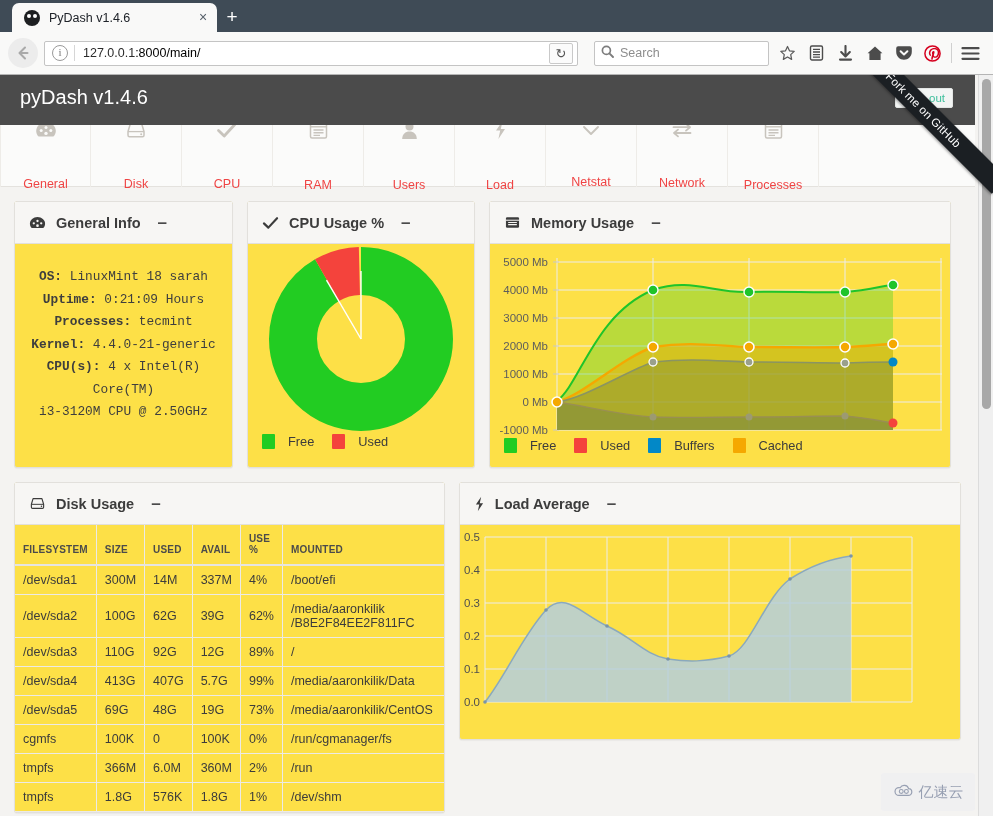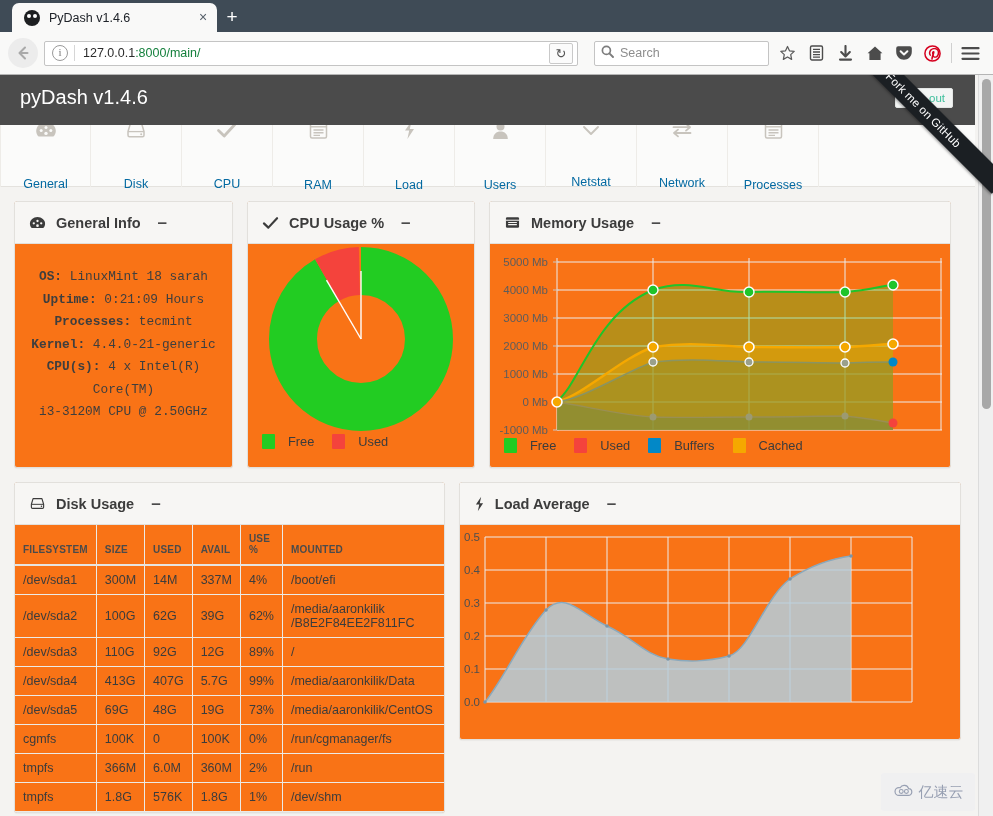--- a/index.html
+++ b/index.html
@@ -61,21 +61,21 @@
     border: 1px solid #c4c4c4; border-radius: 2px;
     display: flex; align-items: center; padding: 0 4px;
   }
   .info-icon {
     width: 16px; height: 16px; border: 1.4px solid #9a9a9a; border-radius: 50%;
     color: #7a7a7a; font-size: 11px; line-height: 13px; text-align: center;
     font-family: "Liberation Serif", serif; margin: 0 6px 0 3px; flex: none;
   }
   .url-sep { width: 1px; height: 16px; background: #d6d6d6; margin-right: 8px; }
   .url-text { font-size: 12.5px; color: #2b2b2b; flex: 1; white-space: nowrap; }
-  .url-text .dim { color: #15803d; }
+  .url-text .dim { color: #000000; }
   .reload-btn {
     width: 24px; height: 21px; border: 1px solid #c9c9c9; border-radius: 2px;
     background: #fbfbfb; color: #555; font-size: 13px;
     line-height: 19px; text-align: center; cursor: pointer; flex: none;
   }
   .searchbar {
     width: 175px; height: 25px; background: #fff; border: 1px solid #c4c4c4;
     border-radius: 2px; display: flex; align-items: center;
     padding: 0 6px; margin-left: 8px; flex: none;
   }
@@ -119,27 +119,27 @@
     height: 62px; background: #fbfbfa; border-bottom: 1px solid #e4e2de;
     display: flex;
   }
   .navitem {
     width: 91px; height: 62px; border-right: 1px solid #eeece8;
     display: flex; flex-direction: column; align-items: center;
     justify-content: center; cursor: pointer; gap: 5px;
   }
   .navitem:first-child { border-left: 1px solid #eeece8; }
   .navitem .ni-icon { color: #c8c4bd; height: 21px; display: flex; align-items: center; }
-  .navitem .ni-label { font-size: 12.5px; color: #0369a1; margin-top: 33px; }
+  .navitem .ni-label { font-size: 12.5px; color: #ef4444; margin-top: 33px; }
 
   .content { padding: 14px 14px 0 14px; }
   .row { display: flex; gap: 14px; }
 
   .panel {
-    background: #f97316; border: 1px solid #e2e0dc; border-radius: 3px;
+    background: #fde047; border: 1px solid #e2e0dc; border-radius: 3px;
     box-shadow: 0 1px 1px rgba(0,0,0,.04);
   }
   .panel-head {
     height: 42px; background: #f7f6f4; border-bottom: 1px solid #e2e0dc;
     display: flex; align-items: center; padding: 0 14px; gap: 10px;
   }
   .panel-head .ph-icon { color: #4a4a4a; display: flex; align-items: center; }
   .panel-title { font-size: 14.5px; font-weight: bold; color: #3c3c3c; }
   .panel-min {
     color: #4a4a4a; font-size: 17px; font-weight: bold; line-height: 8px;
@@ -324,34 +324,34 @@
             <svg width="19" height="19" viewBox="0 0 19 19" aria-hidden="true">
               <rect x="1.5" y="2" width="16" height="15" rx="1.5" fill="none" stroke="#c8c4bd" stroke-width="1.5"></rect>
               <path d="M1.5 5.8 H17.5" stroke="#c8c4bd" stroke-width="1.4"></path>
               <path d="M4.5 9 H14.5 M4.5 11.8 H14.5 M4.5 14.4 H11" stroke="#c8c4bd" stroke-width="1.4"></path>
             </svg>
           </span>
           <span class="ni-label">RAM</span>
         </div>
         <div class="navitem">
           <span class="ni-icon">
-            <svg width="13" height="20" viewBox="0 0 13 20" aria-hidden="true">
-              <path d="M8.6 1 L2 10.6 H6.2 L4.4 19 L11 9 H6.8 Z" fill="#c8c4bd"></path>
-            </svg>
-          </span>
-          <span class="ni-label">Load</span>
-        </div>
-        <div class="navitem">
-          <span class="ni-icon">
             <svg width="17" height="19" viewBox="0 0 17 19" aria-hidden="true">
               <circle cx="8.5" cy="5.4" r="4" fill="#c8c4bd"></circle>
               <path d="M1.2 18 C1.2 13 4.4 10.4 8.5 10.4 C12.6 10.4 15.8 13 15.8 18 Z" fill="#c8c4bd"></path>
             </svg>
           </span>
           <span class="ni-label">Users</span>
+        </div>
+        <div class="navitem">
+          <span class="ni-icon">
+            <svg width="13" height="20" viewBox="0 0 13 20" aria-hidden="true">
+              <path d="M8.6 1 L2 10.6 H6.2 L4.4 19 L11 9 H6.8 Z" fill="#c8c4bd"></path>
+            </svg>
+          </span>
+          <span class="ni-label">Load</span>
         </div>
         <div class="navitem">
           <span class="ni-icon">
             <svg width="20" height="13" viewBox="0 0 20 13" aria-hidden="true">
               <path d="M3 3 L10 10 L17 3" fill="none" stroke="#c8c4bd" stroke-width="1.9" stroke-linecap="round" stroke-linejoin="round"></path>
             </svg>
           </span>
           <span class="ni-label">Netstat</span>
         </div>
         <div class="navitem">

